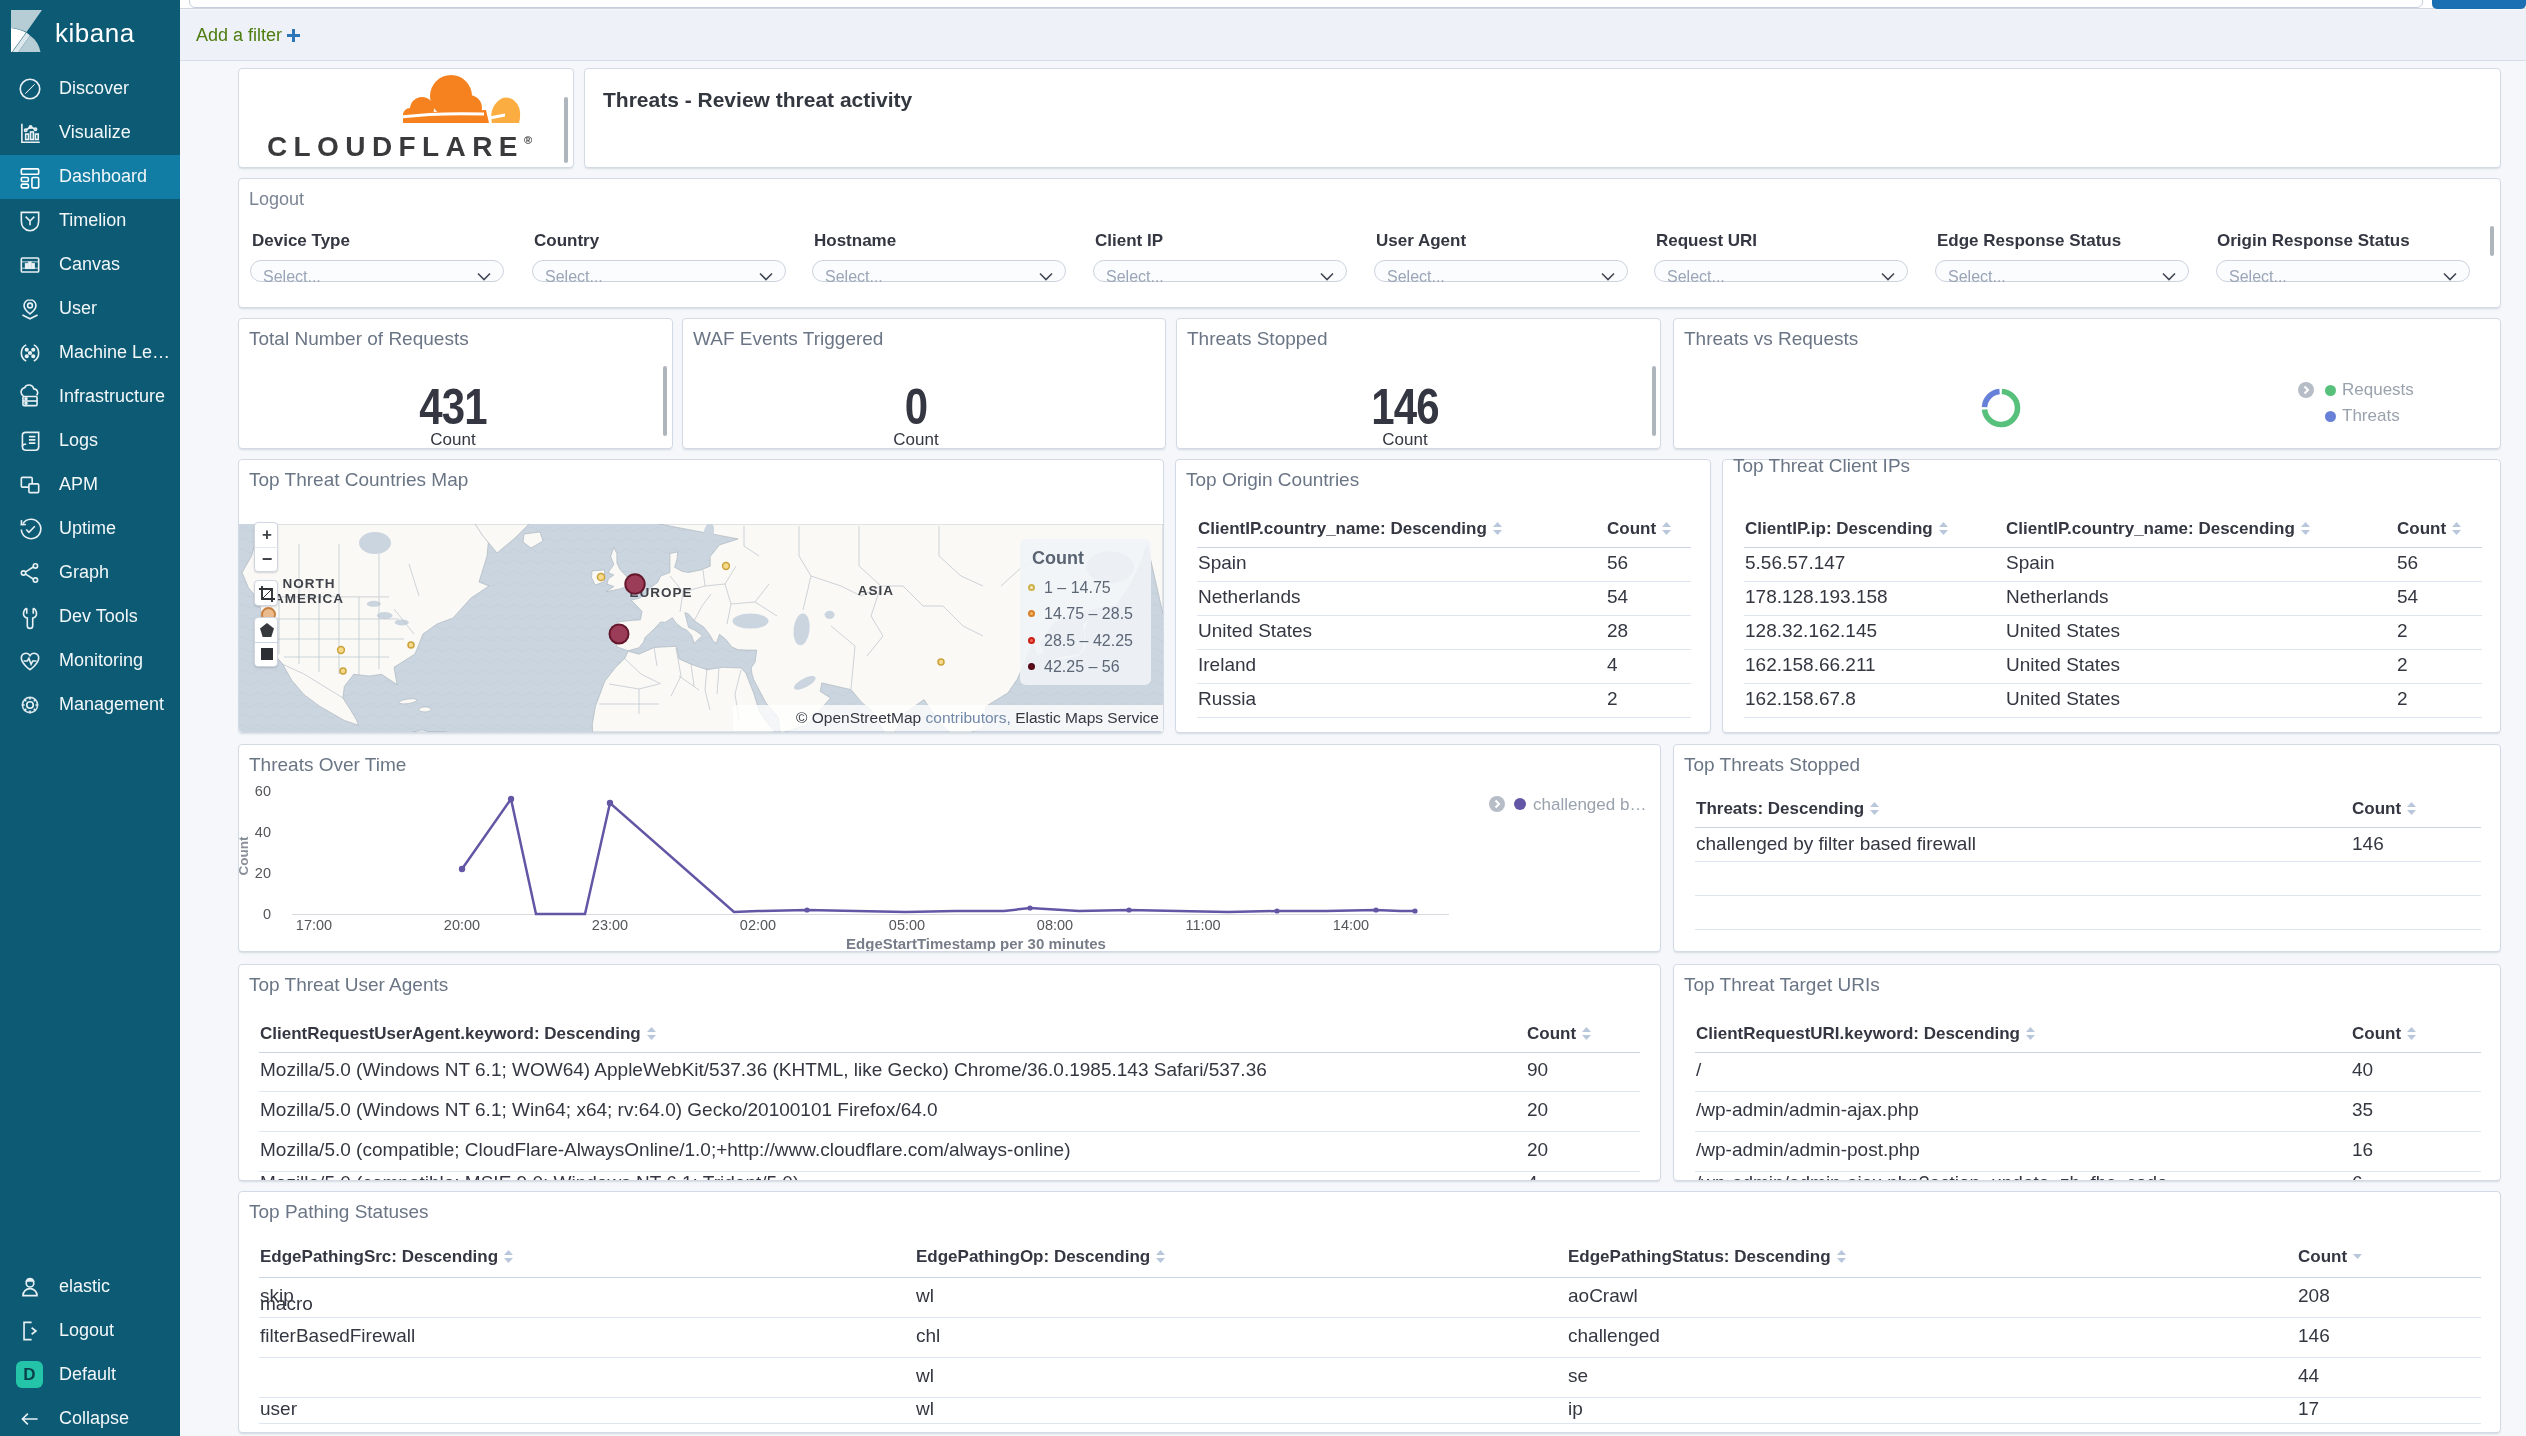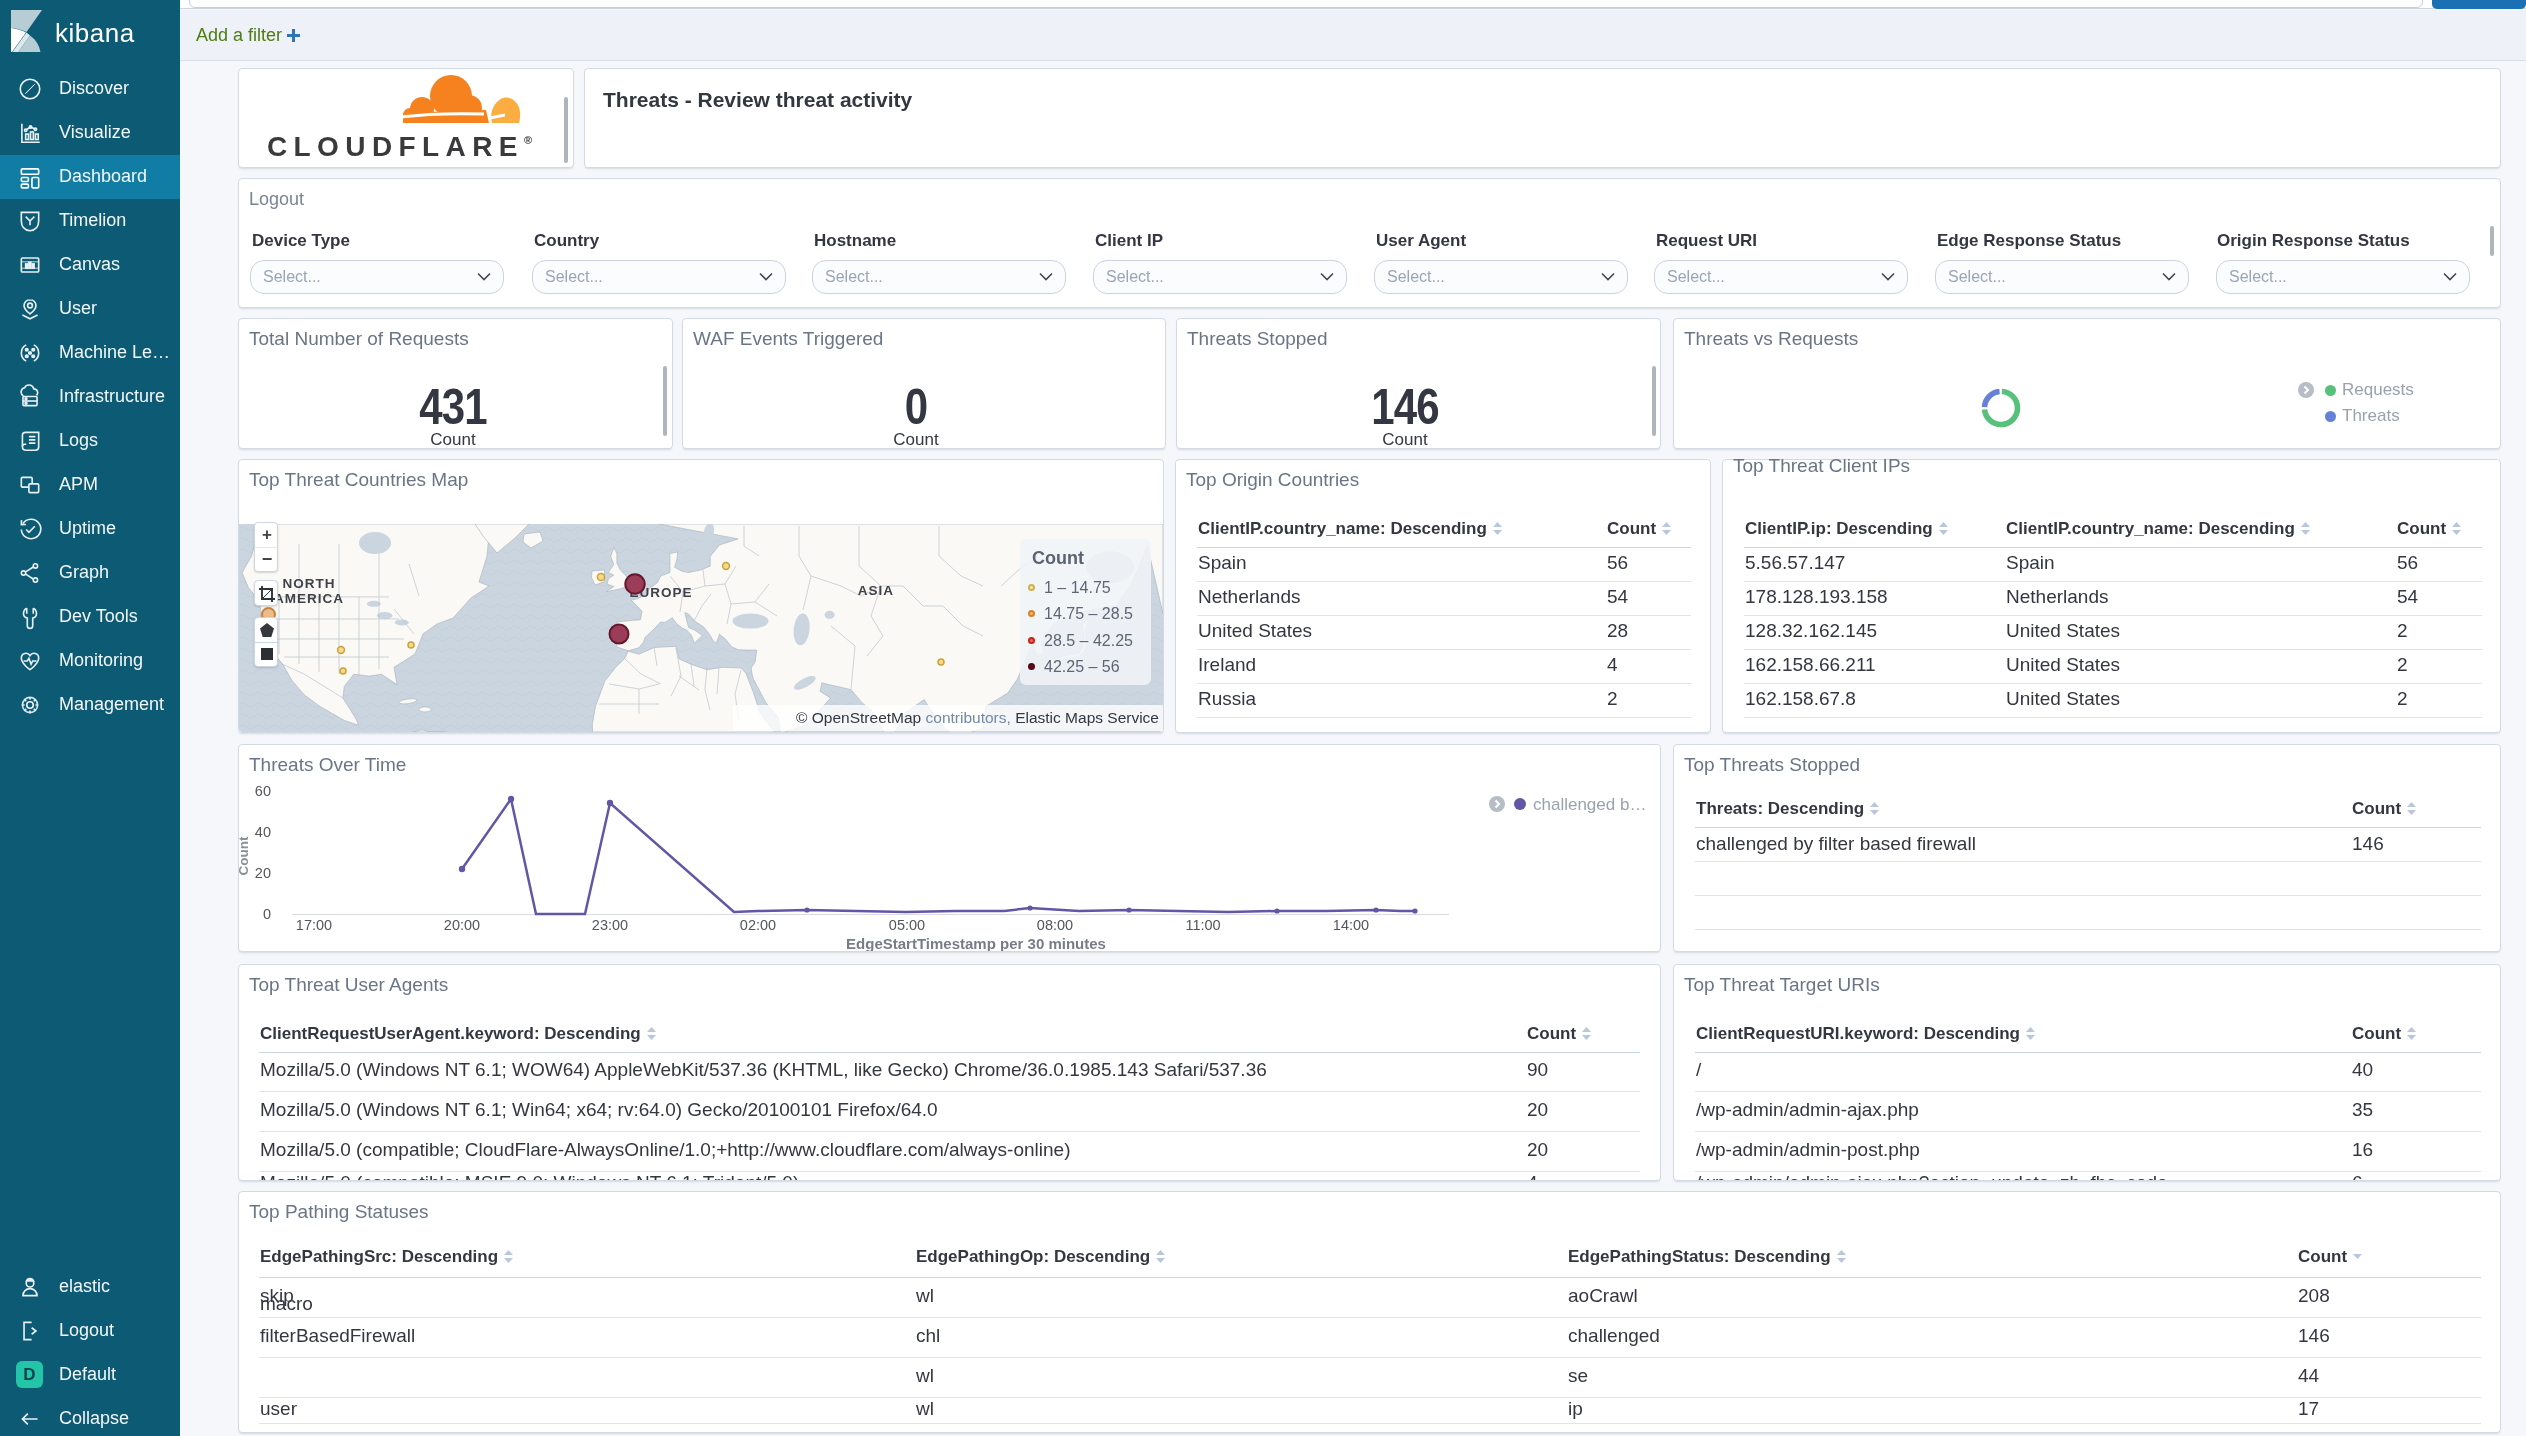--- a/index.html
+++ b/index.html
@@ -21,21 +21,21 @@
 .panel{position:absolute;background:#fff;border:1px solid #d3dae6;border-radius:4px;box-shadow:0 2px 2px -1px rgba(152,162,179,.35)}
 .pt{position:absolute;font-size:19px;color:#6a7585;white-space:nowrap}
 .th{position:absolute;font-weight:700;font-size:17px;color:#343741;white-space:nowrap}
 .td{position:absolute;font-size:19px;color:#343741;white-space:nowrap}
 .hl{position:absolute;height:1px;background:#c9d4e4}
 .rl{position:absolute;height:1px;background:#dde5f0}
 .sb{position:absolute;width:4px;background:#9aa2ad;border-radius:2px;opacity:.8}
 .si{display:inline-block;vertical-align:-1px;margin-left:5px}
 
 .flabel{position:absolute;font-weight:700;font-size:17px;color:#343741;top:231px}
-.fsel{position:absolute;top:260px;width:254px;height:34px;background:#fbfcfd;border:1px solid #ccd3df;border-radius:14px}
+.fsel{position:absolute;top:260px;width:254px;height:22px;background:#fbfcfd;border:1px solid #ccd3df;border-radius:14px}
 .fsel span{position:absolute;left:12px;top:7px;font-size:16px;color:#9aa5b8}
 .fsel svg{position:absolute;right:12px;top:11px}
 
 .mval{position:absolute;font-size:50px;font-weight:700;color:#343741;text-align:center;width:200px;transform:scaleX(.84);letter-spacing:-1px}
 .mcnt{position:absolute;font-size:17px;color:#343741;text-align:center;width:200px}
 .legtxt{position:absolute;font-size:17px;color:#9aa2ad;white-space:nowrap}
 .dot{position:absolute;border-radius:50%}
 </style>
 </head>
 <body>

